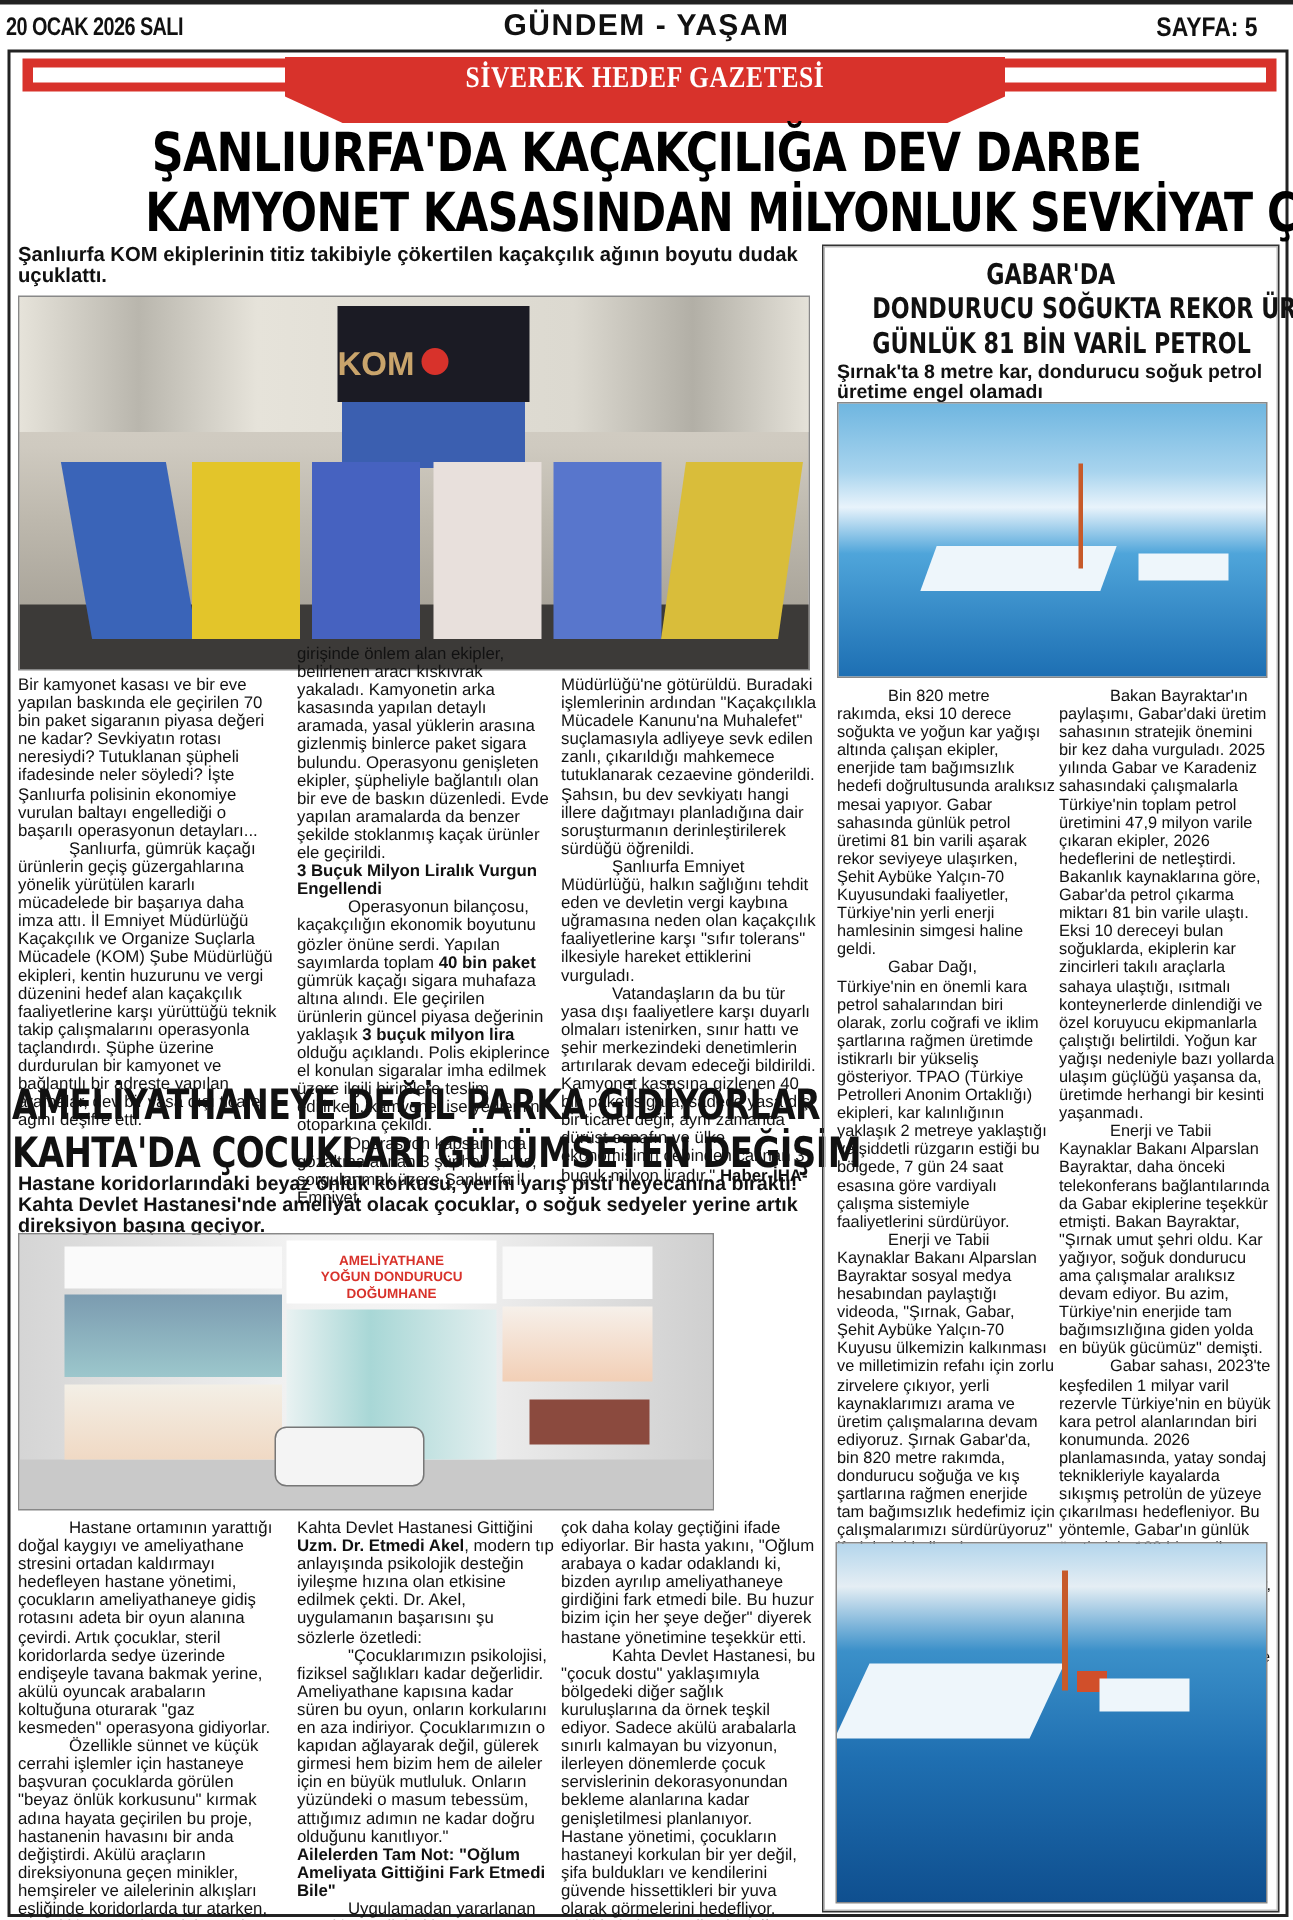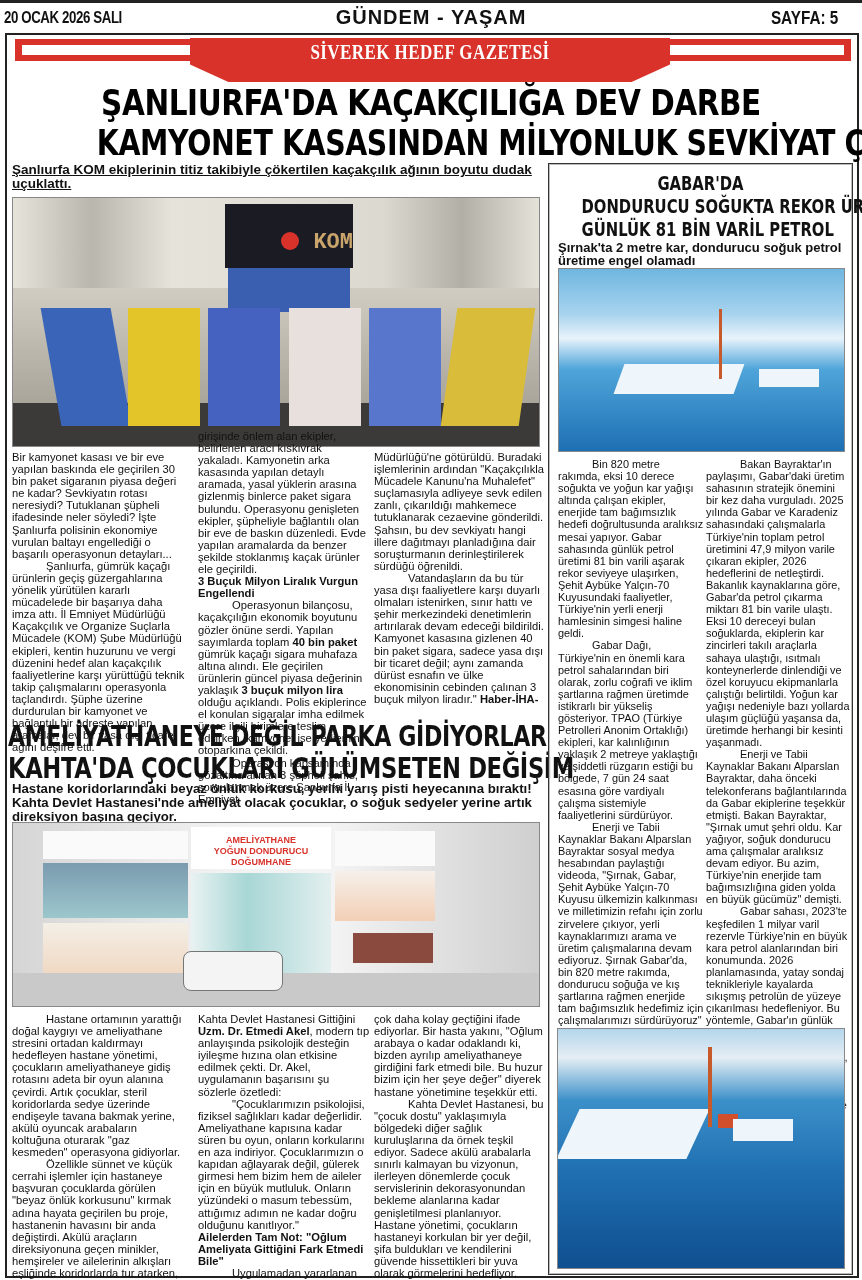--- a/index.html
+++ b/index.html
@@ -17,28 +17,28 @@
   .banner-bar-inner { position: absolute; left: 22px; top: 45px; width: 822px; height: 10px; background: #fff; }
   .banner-tab { position: absolute; left: 190px; top: 38px; width: 480px; height: 44px; background: #d8322b;
      clip-path: polygon(0 0, 100% 0, 100% 60%, 92% 100%, 8% 100%, 0 60%); }
   .banner-text { position: absolute; left: 190px; top: 41px; width: 480px; text-align: center; color: #fff; font-family: "Liberation Serif", serif; font-weight: bold; font-size: 20px; letter-spacing: 0.5px; transform: scaleX(0.85); }
 
   .headline { position: absolute; left: 8px; width: 846px; text-align: center; font-family: "DejaVu Sans", sans-serif; font-weight: bold; color: #000; white-space: nowrap; letter-spacing: -0.5px; }
   .h1a { top: 82px; font-size: 36px; transform: scaleX(0.82); }
   .h1b { top: 122px; font-size: 36px; transform: scaleX(0.79); }
 
   .lead { position: absolute; font-weight: bold; font-size: 13.5px; line-height: 14px; color: #111; }
-  .lead1 { left: 12px; top: 163px; width: 530px; text-decoration: underline; }
+  .lead1 { left: 12px; top: 163px; width: 530px; }
 
   .photo { position: absolute; overflow: hidden; border: 1px solid #888; }
   .photo1 { left: 12px; top: 197px; width: 528px; height: 250px;
      background: linear-gradient(#dad6cc 0%, #cfcac0 40%, #bdb8ad 60%, #9c978d 100%); }
   .photo2 { left: 558px; top: 268px; width: 287px; height: 184px;
      background: linear-gradient(#6fb6e0 0%, #a8d4ee 25%, #e8f3fb 38%, #4fa5da 55%, #1d6fb3 100%); }
-  .photo3 { left: 12px; top: 822px; width: 528px; height: 185px;
+  .photo3 { left: 12px; top: 822px; width: 464px; height: 185px;
      background: linear-gradient(90deg, #d5d5d5 0%, #f2f2f2 40%, #f4f4f4 60%, #cfcfcf 100%); }
   .photo4 { left: 557px; top: 1028px; width: 288px; height: 241px;
      background: linear-gradient(#b4d6ec 0%, #e5eef4 12%, #3b90c9 30%, #1f6fb1 60%, #0f4f8f 100%); }
 
   .body-col { position: absolute; font-size: 11.2px; line-height: 12.1px; color: #111; text-align: left; }
   .body-col p { margin: 0; }
   .body-col .ind { text-indent: 34px; }
   .body-col b { font-weight: bold; }
   .c1 { left: 12px; top: 451px; width: 176px; }
   .c2 { left: 198px; top: 430px; width: 170px; }
@@ -58,21 +58,21 @@
   .sh1 { top: 172px; font-size: 19px; transform: scaleX(0.78); }
   .sh2 { top: 195px; font-size: 19px; transform: scaleX(0.78); }
   .sh3 { top: 218px; font-size: 19px; transform: scaleX(0.78); }
   .lead3 { left: 558px; top: 241px; width: 290px; font-size: 13px; line-height: 13px; }
 
   .c7 { left: 558px; top: 458px; width: 146px; font-size: 10.9px; }
   .c8 { left: 706px; top: 458px; width: 144px; font-size: 10.9px; }
 
   
   .kom-board { position: absolute; left: 212px; top: 6px; width: 128px; height: 64px; background: #1b1b24; }
-  .kom-text { position: absolute; left: 0; top: 26px; width: 128px; text-align: right; color: #c9a46b; font-weight: bold; font-size: 22px; font-family: Liberation Mono, monospace; }
+  .kom-text { position: absolute; left: 0; top: 26px; width: 128px; text-align: left; color: #c9a46b; font-weight: bold; font-size: 22px; }
   .kom-logo { position: absolute; left: 56px; top: 28px; width: 18px; height: 18px; border-radius: 50%; background: #d8322b; }
   .box { position: absolute; top: 110px; height: 118px; }
   .ameliyat-sign { position: absolute; left: 178px; top: 4px; width: 140px; height: 42px; background: #fff; text-align: center; color: #d8322b; font-weight: bold; font-size: 9px; line-height: 11px; padding-top: 8px; }
   .rig { position: absolute; width: 3px; background: #c75a2a; }
   .snow { position: absolute; background: #eef6fb; }
 </style>
 </head>
 <body>
 
 <div class="topline"></div>
@@ -101,31 +101,32 @@
   <div style="position:absolute;left:215px;top:70px;width:122px;height:44px;background:#3b5fb0;"></div>
   <div class="box" style="left:38px;width:70px;background:#3a64b8;transform:skewX(10deg);"></div>
   <div class="box" style="left:115px;width:72px;background:#e3c52a;"></div>
   <div class="box" style="left:195px;width:72px;background:#4662c0;"></div>
   <div class="box" style="left:276px;width:72px;background:#e8e0dc;"></div>
   <div class="box" style="left:356px;width:72px;background:#5876cc;"></div>
   <div class="box" style="left:436px;width:78px;background:#d9bd3a;transform:skewX(-8deg);"></div>
 </div>
 
 <div class="body-col c1">
-  <p>Bir kamyonet kasası ve bir eve yapılan baskında ele geçirilen 30 bin paket sigaranın piyasa değeri ne kadar? Sevkiyatın rotası neresiydi? Tutuklanan şüpheli ifadesinde neler söyledi? İşte Şanlıurfa polisinin ekonomiye vurulan baltayı engellediği o başarılı operasyonun detayları...</p>
+  <p>Bir kamyonet kasası ve bir eve yapılan baskında ele geçirilen 70 bin paket sigaranın piyasa değeri ne kadar? Sevkiyatın rotası neresiydi? Tutuklanan şüpheli ifadesinde neler söyledi? İşte Şanlıurfa polisinin ekonomiye vurulan baltayı engellediği o başarılı operasyonun detayları...</p>
   <p class="ind">Şanlıurfa, gümrük kaçağı ürünlerin geçiş güzergahlarına yönelik yürütülen kararlı mücadelede bir başarıya daha imza attı. İl Emniyet Müdürlüğü Kaçakçılık ve Organize Suçlarla Mücadele (KOM) Şube Müdürlüğü ekipleri, kentin huzurunu ve vergi düzenini hedef alan kaçakçılık faaliyetlerine karşı yürüttüğü teknik takip çalışmalarını operasyonla taçlandırdı. Şüphe üzerine durdurulan bir kamyonet ve bağlantılı bir adreste yapılan aramalar, dev bir yasa dışı ticaret ağını deşifre etti.</p>
 </div>
 <div class="body-col c2">
   <p>girişinde önlem alan ekipler, belirlenen aracı kıskıvrak yakaladı. Kamyonetin arka kasasında yapılan detaylı aramada, yasal yüklerin arasına gizlenmiş binlerce paket sigara bulundu. Operasyonu genişleten ekipler, şüpheliyle bağlantılı olan bir eve de baskın düzenledi. Evde yapılan aramalarda da benzer şekilde stoklanmış kaçak ürünler ele geçirildi.</p>
   <p><b>3 Buçuk Milyon Liralık Vurgun Engellendi</b></p>
   <p class="ind"><span>Operasyonun bilançosu, kaçakçılığın ekonomik boyutunu gözler önüne serdi. Yapılan sayımlarda toplam </span><b>40 bin paket</b><span> gümrük kaçağı sigara muhafaza altına alındı. Ele geçirilen ürünlerin güncel piyasa değerinin yaklaşık </span><b>3 buçuk milyon lira</b><span> olduğu açıklandı. Polis ekiplerince el konulan sigaralar imha edilmek üzere ilgili birimlere teslim edilirken, kamyonet ise yediemin otoparkına çekildi.</span></p>
   <p class="ind">Operasyon kapsamında gözaltına alınan 3 şüpheli şahıs, sorgulanmak üzere Şanlıurfa İl Emniyet</p>
 </div>
 <div class="body-col c3">
   <p>Müdürlüğü'ne götürüldü. Buradaki işlemlerinin ardından "Kaçakçılıkla Mücadele Kanunu'na Muhalefet" suçlamasıyla adliyeye sevk edilen zanlı, çıkarıldığı mahkemece tutuklanarak cezaevine gönderildi. Şahsın, bu dev sevkiyatı hangi illere dağıtmayı planladığına dair soruşturmanın derinleştirilerek sürdüğü öğrenildi.</p>
+  <p class="ind">Şanlıurfa Emniyet Müdürlüğü, halkın sağlığını tehdit eden ve devletin vergi kaybına uğramasına neden olan kaçakçılık faaliyetlerine karşı "sıfır tolerans" ilkesiyle hareket ettiklerini vurguladı.</p>
   <p class="ind"><span>Vatandaşların da bu tür yasa dışı faaliyetlere karşı duyarlı olmaları istenirken, sınır hattı ve şehir merkezindeki denetimlerin artırılarak devam edeceği bildirildi. Kamyonet kasasına gizlenen 40 bin paket sigara, sadece yasa dışı bir ticaret değil; aynı zamanda dürüst esnafın ve ülke ekonomisinin cebinden çalınan 3 buçuk milyon liradır." </span><b>Haber-İHA-</b></p>
 </div>
 
 <div class="h2 h2a">AMELİYATHANEYE DEĞİL PARKA GİDİYORLAR</div>
 <div class="h2 h2b">KAHTA'DA ÇOCUKLARI GÜLÜMSETEN DEĞİŞİM</div>
 <div class="lead lead2">Hastane koridorlarındaki beyaz önlük korkusu, yerini yarış pisti heyecanına bıraktı! Kahta Devlet Hastanesi'nde ameliyat olacak çocuklar, o soğuk sedyeler yerine artık direksiyon başına geçiyor.</div>
 
 <div class="photo photo3">
   <div style="position:absolute;left:0;top:150px;width:528px;height:35px;background:#c9c9c9;"></div>
   <div style="position:absolute;left:30px;top:8px;width:145px;height:28px;background:#fafafa;"></div>
@@ -157,21 +158,21 @@
 <div class="body-col c6">
   <p>çok daha kolay geçtiğini ifade ediyorlar. Bir hasta yakını, "Oğlum arabaya o kadar odaklandı ki, bizden ayrılıp ameliyathaneye girdiğini fark etmedi bile. Bu huzur bizim için her şeye değer" diyerek hastane yönetimine teşekkür etti.</p>
   <p class="ind">Kahta Devlet Hastanesi, bu "çocuk dostu" yaklaşımıyla bölgedeki diğer sağlık kuruluşlarına da örnek teşkil ediyor. Sadece akülü arabalarla sınırlı kalmayan bu vizyonun, ilerleyen dönemlerde çocuk servislerinin dekorasyonundan bekleme alanlarına kadar genişletilmesi planlanıyor. Hastane yönetimi, çocukların hastaneyi korkulan bir yer değil, şifa buldukları ve kendilerini güvende hissettikleri bir yuva olarak görmelerini hedefliyor.</p>
   <p><span>Miniklerin bu neşeli yolculuğu, sağlık çalışanlarının da motivasyonunu artırırken, Kahta'dan yükselen bu pozitif haber, sağlıkta dijitalleşme kadar "insanlaşmanın" da ne kadar hayati olduğunu bir kez daha kanıtladı. </span></p>
 </div>
 
 <div class="sidebox"></div>
 <div class="sh sh1">GABAR'DA</div>
 <div class="sh sh2">DONDURUCU SOĞUKTA REKOR ÜRETİM</div>
 <div class="sh sh3">GÜNLÜK 81 BİN VARİL PETROL</div>
-<div class="lead lead3">Şırnak'ta 2 metre kar, dondurucu soğuk petrol üretime engel olamadı</div>
+<div class="lead lead3">Şırnak'ta 8 metre kar, dondurucu soğuk petrol üretime engel olamadı</div>
 
 <div class="photo photo2">
   <div class="snow" style="left:60px;top:95px;width:120px;height:30px;transform:skewX(-20deg);"></div>
   <div class="rig" style="left:160px;top:40px;height:70px;"></div>
   <div class="snow" style="left:200px;top:100px;width:60px;height:18px;"></div>
 </div>
 
 <div class="body-col c7">
   <p class="ind">Bin 820 metre rakımda, eksi 10 derece soğukta ve yoğun kar yağışı altında çalışan ekipler, enerjide tam bağımsızlık hedefi doğrultusunda aralıksız mesai yapıyor. Gabar sahasında günlük petrol üretimi 81 bin varili aşarak rekor seviyeye ulaşırken, Şehit Aybüke Yalçın-70 Kuyusundaki faaliyetler, Türkiye'nin yerli enerji hamlesinin simgesi haline geldi.</p>
   <p class="ind">Gabar Dağı, Türkiye'nin en önemli kara petrol sahalarından biri olarak, zorlu coğrafi ve iklim şartlarına rağmen üretimde istikrarlı bir yükseliş gösteriyor. TPAO (Türkiye Petrolleri Anonim Ortaklığı) ekipleri, kar kalınlığının yaklaşık 2 metreye yaklaştığı ve şiddetli rüzgarın estiği bu bölgede, 7 gün 24 saat esasına göre vardiyalı çalışma sistemiyle faaliyetlerini sürdürüyor.</p>

